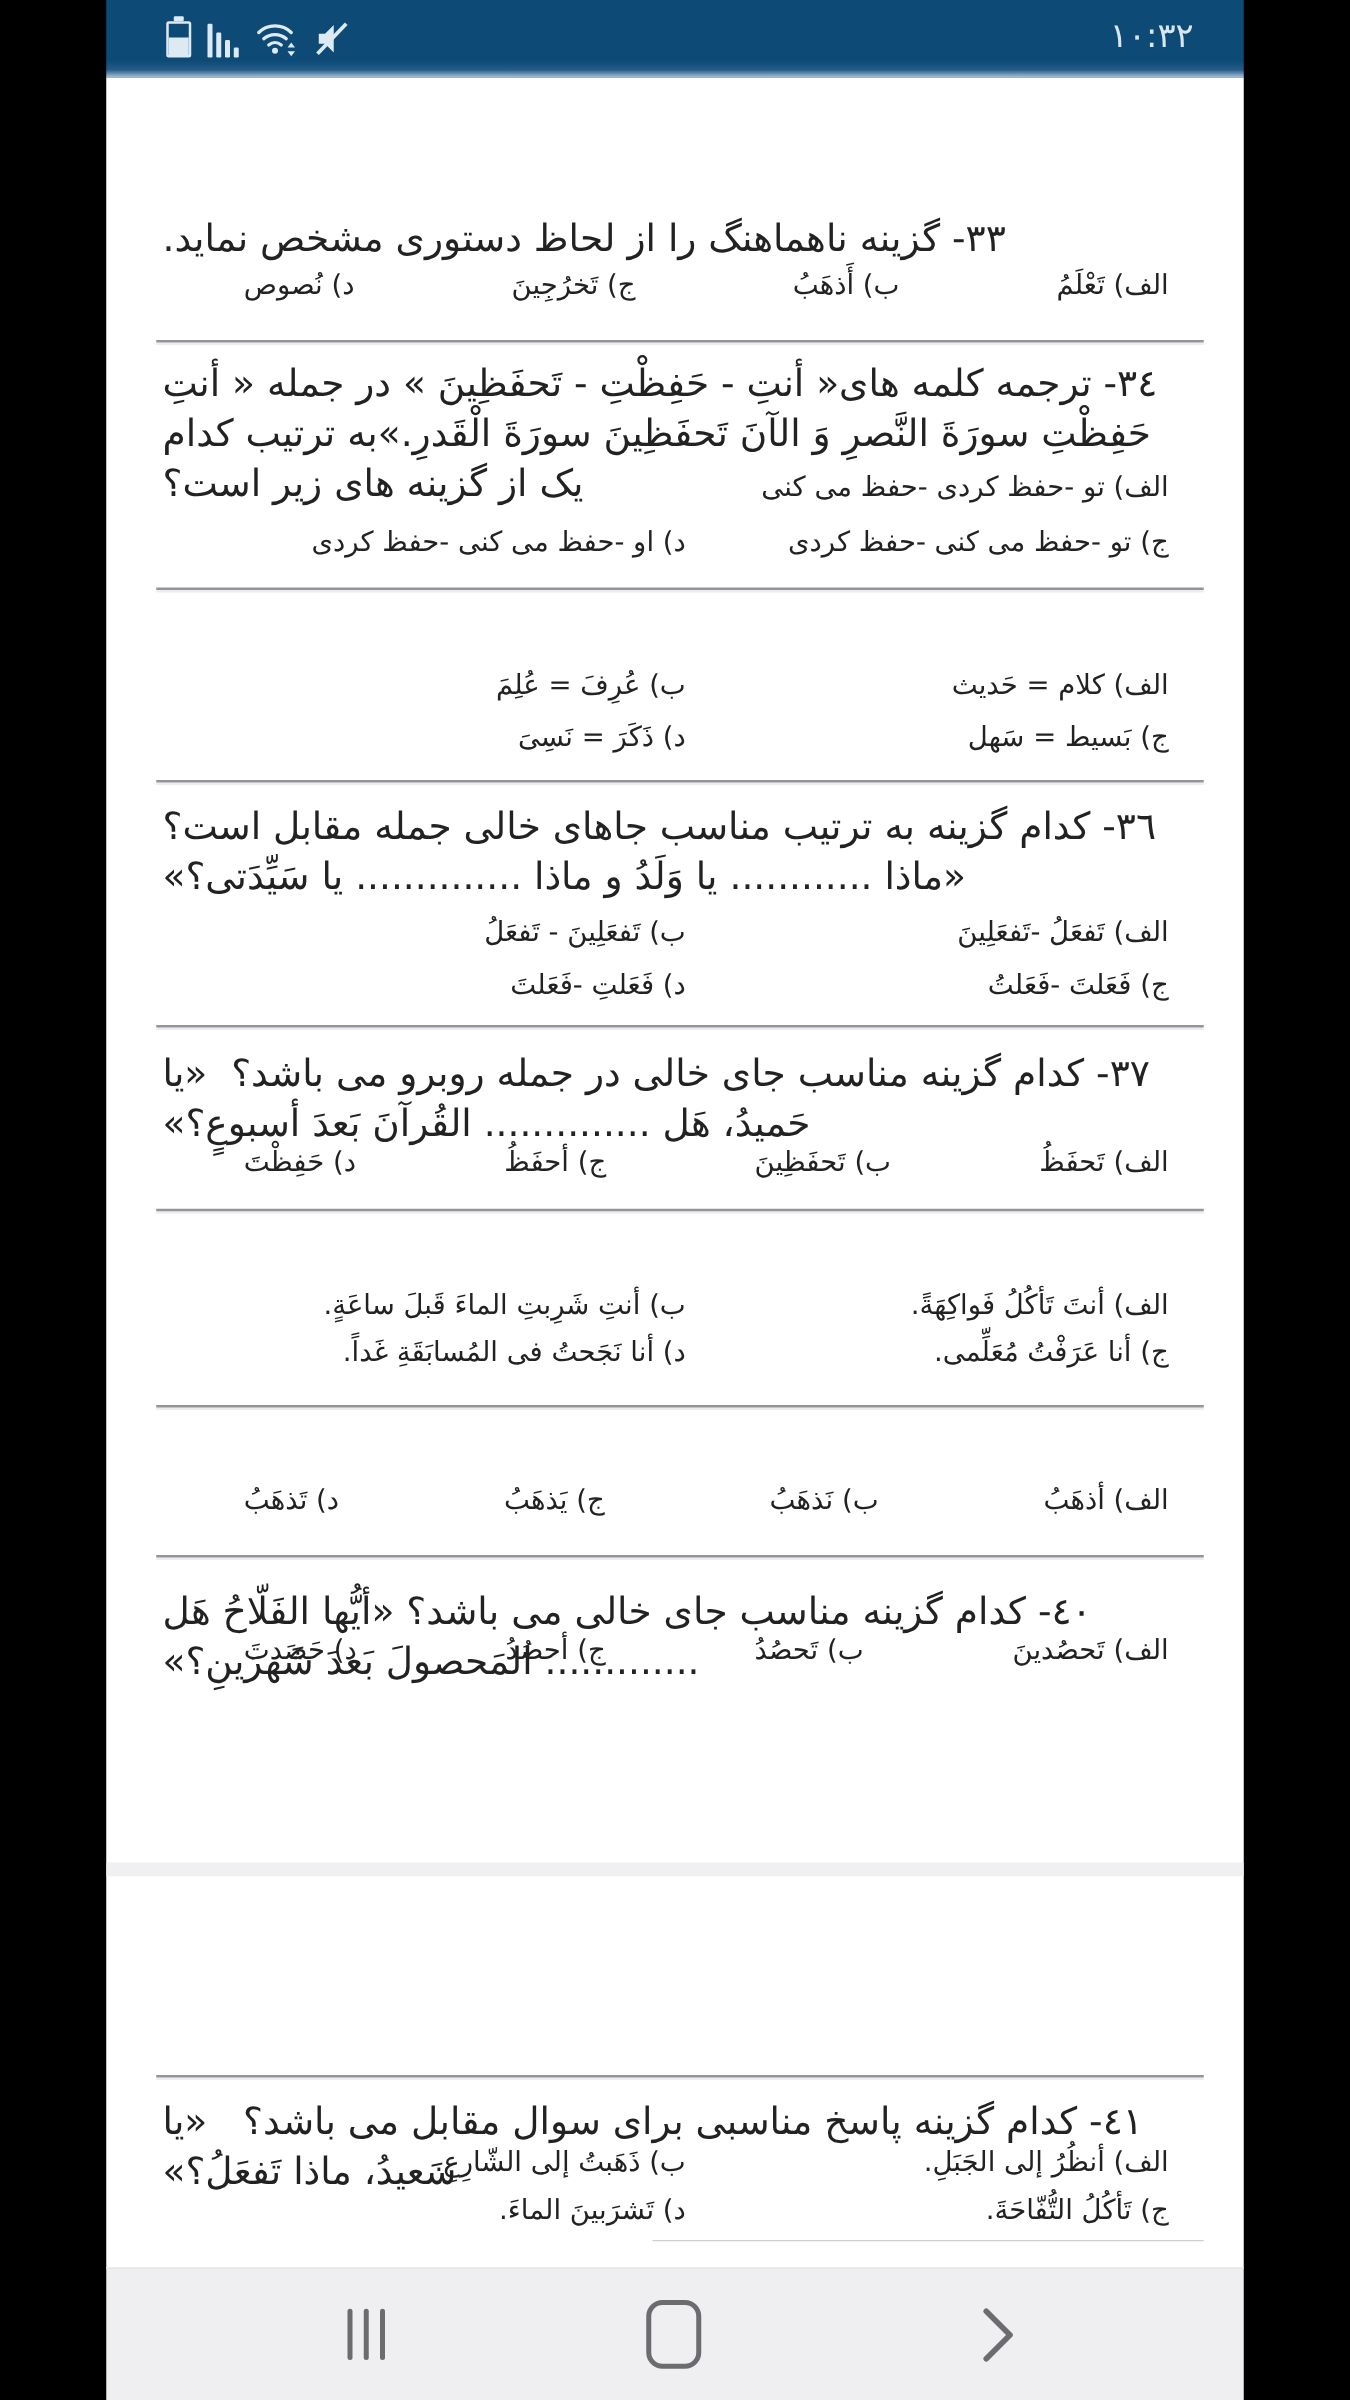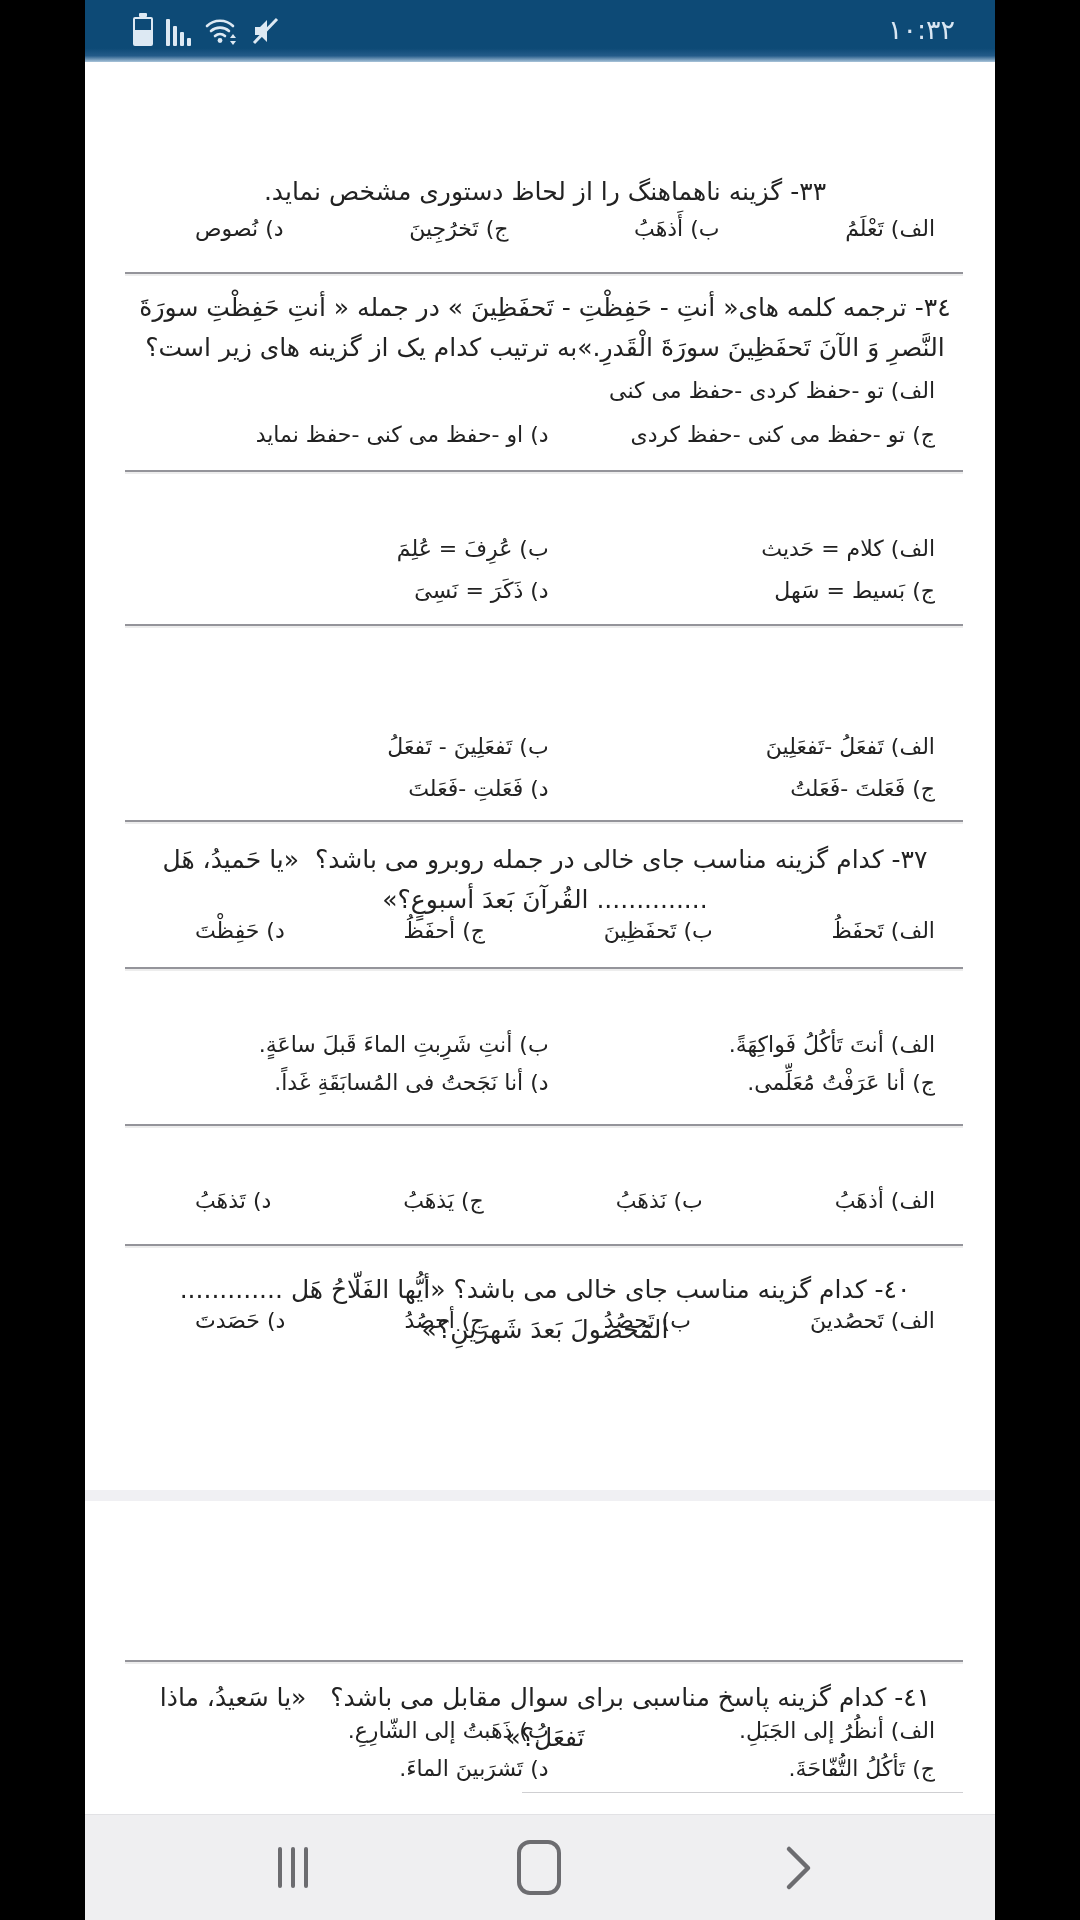--- a/index.html
+++ b/index.html
@@ -21,21 +21,21 @@
   .signal i:nth-child(2){height:20px;}
   .signal i:nth-child(3){height:14px;}
   .signal i:nth-child(4){height:8px;}
   .sb-svg{display:block;}
   .sb-time{position:absolute;right:40px;top:50%;transform:translateY(-56%);
     color:#d9e6f2;font-size:27px;letter-spacing:1px;}
 
   
   .doc{position:absolute;left:0;right:0;top:62px;bottom:105px;background:#fff;color:#222;overflow:hidden;}
   .abs{position:absolute;}
-  .qtext{right:35px;left:45px;font-size:25px;line-height:40px;text-align:center;
+  .qtext{right:35px;left:45px;font-size:30px;line-height:40px;text-align:left;
          white-space:pre-wrap;letter-spacing:-0.2px;}
   .opt-row{right:60px;left:45px;font-size:22px;line-height:34px;display:flex;direction:rtl;}
   .row4{justify-content:space-between;padding-left:65px;}
   .cols2 .c1{flex:0 0 48%;}
   .cols2 .c2{flex:0 0 52%;}
   .divider{left:40px;right:32px;height:2px;background:#94949a;box-shadow:0 2px 0 rgba(0,0,0,0.07);}
   .divider.faint{left:48%;right:32px;height:1px;background:#cfcfd2;box-shadow:none;}
   .page-gap{left:0;right:0;height:11px;background:#f0f0f3;}
 
   
@@ -98,34 +98,35 @@
         <span>د) نُصوص</span>
       </div>
       <div class="divider abs" style="top:210px"></div>
 
       <div class="qtext abs" style="top:226px">٣٤- ترجمه کلمه های« أنتِ - حَفِظْتِ - تَحفَظِينَ » در جمله « أنتِ حَفِظْتِ سورَةَ النَّصرِ وَ الآنَ تَحفَظِينَ سورَةَ الْقَدرِ.»به ترتیب کدام یک از گزینه های زیر است؟</div>
       <div class="opt-row cols2 abs" style="top:312px">
         <span class="c1">الف) تو  -حفظ کردی  -حفظ می کنی</span>
       </div>
       <div class="opt-row cols2 abs" style="top:356px">
         <span class="c1">ج) تو  -حفظ می کنی  -حفظ کردی</span>
-        <span class="c2">د) او  -حفظ می کنی  -حفظ نماید</span>
+        <span class="c2">د) او  -حفظ می کنی  -حفظ کردی</span>
       </div>
       <div class="divider abs" style="top:408px"></div>
 
       <div class="opt-row cols2 abs" style="top:470px">
         <span class="c1">الف) کلام = حَدیث</span>
         <span class="c2">ب) عُرِفَ = عُلِمَ</span>
       </div>
       <div class="opt-row cols2 abs" style="top:512px">
         <span class="c1">ج) بَسیط = سَهل</span>
         <span class="c2">د) ذَکَرَ = نَسِیَ</span>
       </div>
       <div class="divider abs" style="top:562px"></div>
 
+      <div class="qtext abs" style="top:580px">٣٦- کدام گزینه به ترتیب مناسب جاهای خالی جمله مقابل است؟ «ماذا ............ یا وَلَدُ و ماذا .............. یا سَیِّدَتی؟»</div>
       <div class="opt-row cols2 abs" style="top:668px">
         <span class="c1">الف) تَفعَلُ  -تَفعَلِينَ</span>
         <span class="c2">ب) تَفعَلِينَ - تَفعَلُ</span>
       </div>
       <div class="opt-row cols2 abs" style="top:710px">
         <span class="c1">ج) فَعَلتَ  -فَعَلتُ</span>
         <span class="c2">د) فَعَلتِ  -فَعَلتَ</span>
       </div>
       <div class="divider abs" style="top:758px"></div>
 

